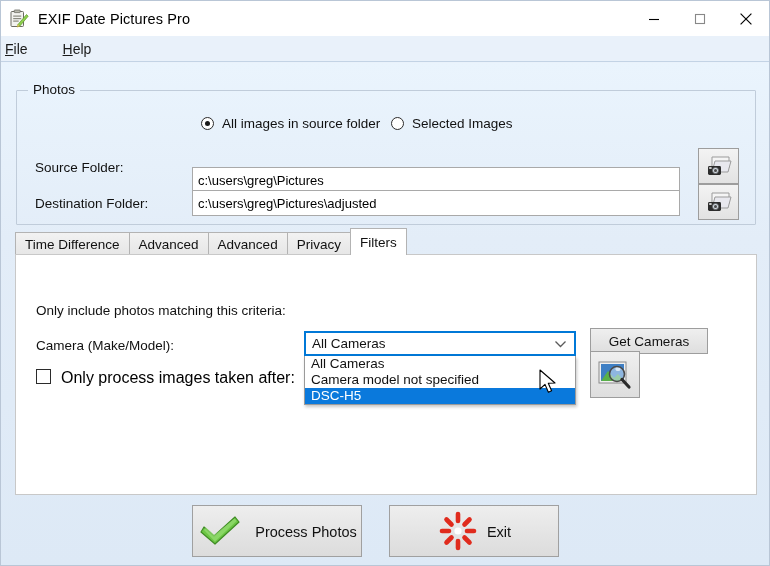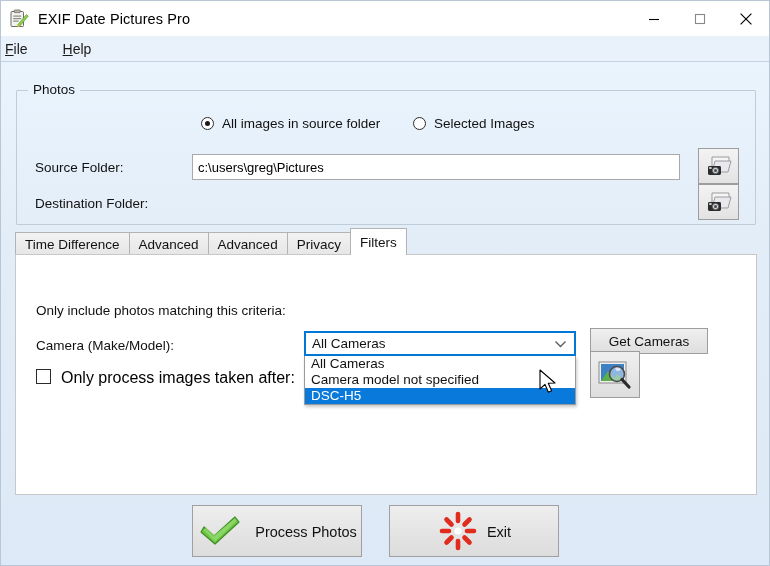--- a/index.html
+++ b/index.html
@@ -283,41 +283,42 @@
     <div id="photos-group">
       <div id="photos-border"></div>
       <div id="photos-legend">Photos</div>
 
       <div class="radio-row" style="left:185px;">
         <span class="radio">
           <span class="radio-mark on"></span>
           <span>All images in source folder</span>
         </span>
       </div>
-      <div class="radio-row" style="left:397px;">
+      <div class="radio-row" style="left:375px;">
         <span class="radio">
           <span class="radio-mark"></span>
           <span>Selected Images</span>
         </span>
       </div>
 
       <div class="field-label" style="left:19px; top:79px;">Source Folder:</div>
-      <div class="textbox" style="left:176px; top:73px; width:488px; height:26px;">c:\users\greg\Pictures</div>
+      <div class="textbox" style="left:176px; top:86px; width:488px; height:42px;">c:\users\greg\Pictures</div>
       <div class="browse-btn" style="left:682px; top:67px;">
         <svg width="26" height="22" viewBox="0 0 26 22">
           <polygon points="6,2 23,2 23,13 6,13" fill="#f5f5f5" stroke="#9b9b9b" stroke-width="1"></polygon>
           <polygon points="9,6 25,6 22,17 6,17" fill="#e8e8ee" stroke="#9b9b9b" stroke-width="1"></polygon>
           <rect x="2" y="11" width="13" height="9" rx="1.4" fill="#2c2c2c"></rect>
           <circle cx="9.5" cy="15.5" r="3.1" fill="#cfd7df" stroke="#5a5a5a" stroke-width=".8"></circle>
           <circle cx="9.5" cy="15.5" r="1.5" fill="#4a4a4a"></circle>
           <rect x="3.2" y="12.2" width="2.4" height="1.6" fill="#f2f2f2"></rect>
         </svg>
       </div>
 
       <div class="field-label" style="left:19px; top:115px;">Destination Folder:</div>
+      <div class="textbox" style="left:176px; top:109px; width:488px; height:26px;">c:\users\greg\Pictures\adjusted</div>
       <div class="browse-btn" style="left:682px; top:103px;">
         <svg width="26" height="22" viewBox="0 0 26 22">
           <polygon points="6,2 23,2 23,13 6,13" fill="#f5f5f5" stroke="#9b9b9b" stroke-width="1"></polygon>
           <polygon points="9,6 25,6 22,17 6,17" fill="#e8e8ee" stroke="#9b9b9b" stroke-width="1"></polygon>
           <rect x="2" y="11" width="13" height="9" rx="1.4" fill="#2c2c2c"></rect>
           <circle cx="9.5" cy="15.5" r="3.1" fill="#cfd7df" stroke="#5a5a5a" stroke-width=".8"></circle>
           <circle cx="9.5" cy="15.5" r="1.5" fill="#4a4a4a"></circle>
           <rect x="3.2" y="12.2" width="2.4" height="1.6" fill="#f2f2f2"></rect>
         </svg>
       </div>

